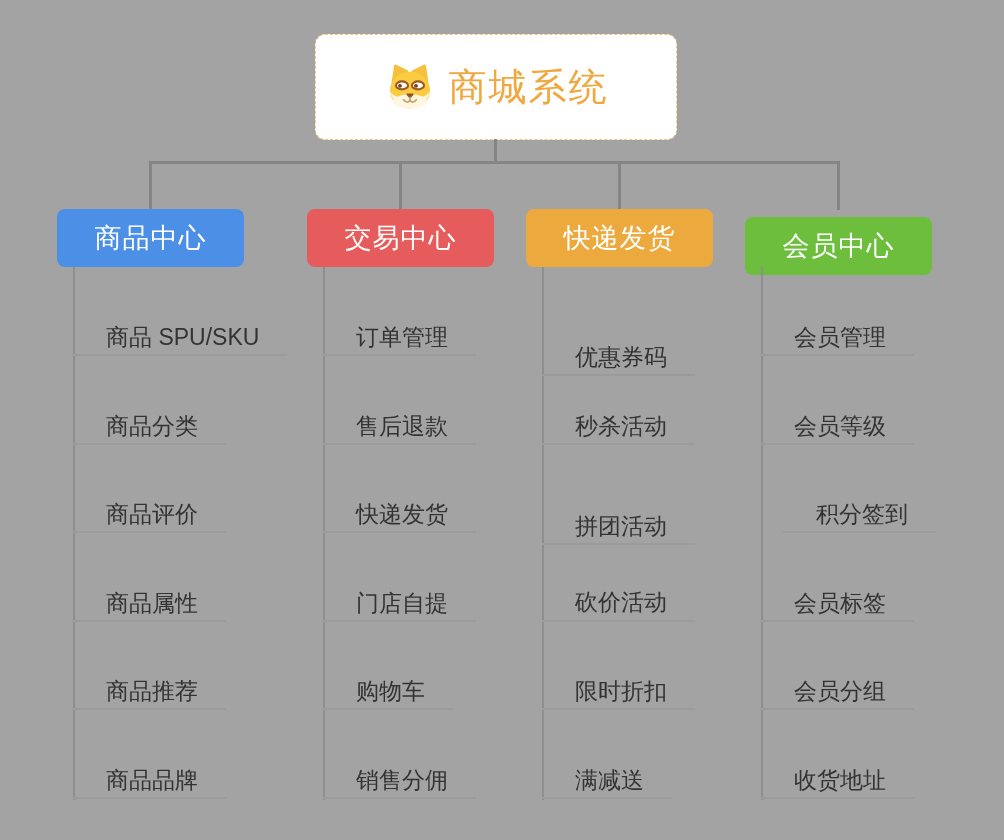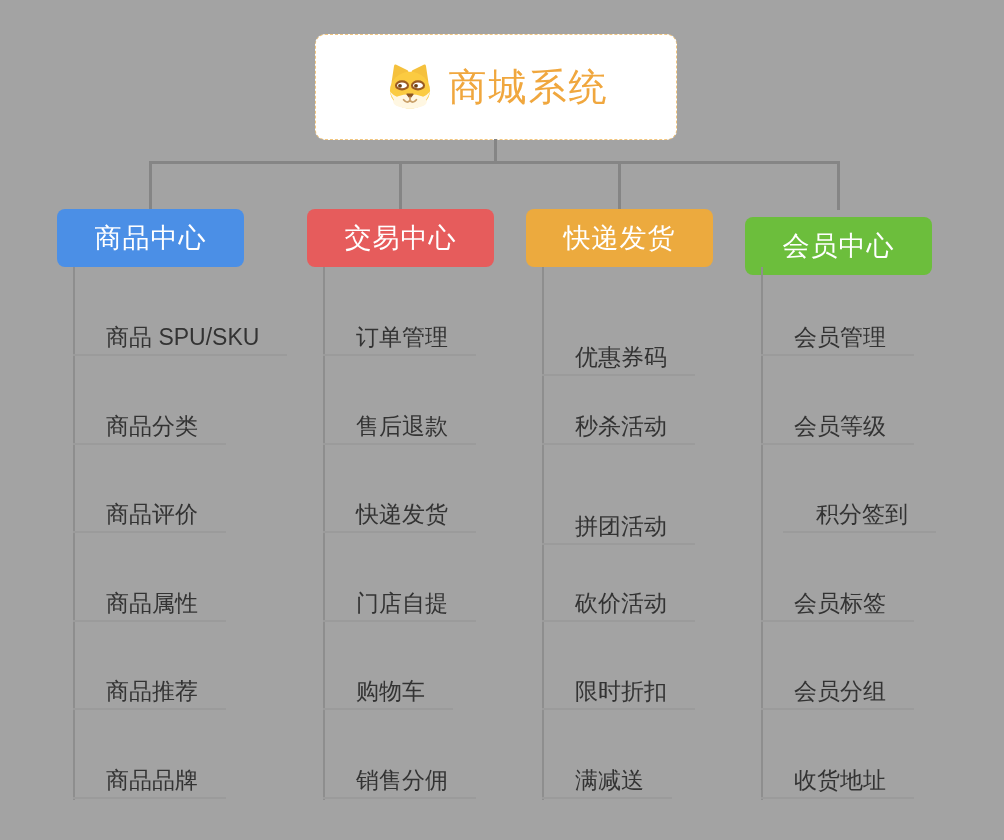--- a/index.html
+++ b/index.html
@@ -87,21 +87,21 @@
       </div>
   </section>
 
   <section class="branch b2">
     <div class="branch-header" style="background-color: rgb(236, 170, 62);">快递发货</div>
     <div class="trunk"></div>
     <div class="leaves">
         <div class="leaf" style="top: 340px;">优惠券码</div>
         <div class="leaf" style="top: 408.5px;">秒杀活动</div>
         <div class="leaf" style="top: 497px; margin-top: 12px;">拼团活动</div>
-        <div class="leaf" style="top: 585.5px;">砍价活动</div>
+        <div class="leaf" style="top: 585.5px; font-family: Liberation Serif, serif;">砍价活动</div>
         <div class="leaf" style="top: 674px;">限时折扣</div>
         <div class="leaf" style="top: 762.5px;">满减送</div>
       </div>
   </section>
 
   <section class="branch b3">
     <div class="branch-header" style="background-color: rgb(108, 190, 60); margin-top: 8px;">会员中心</div>
     <div class="trunk"></div>
     <div class="leaves">
         <div class="leaf" style="top: 320px;">会员管理</div>

